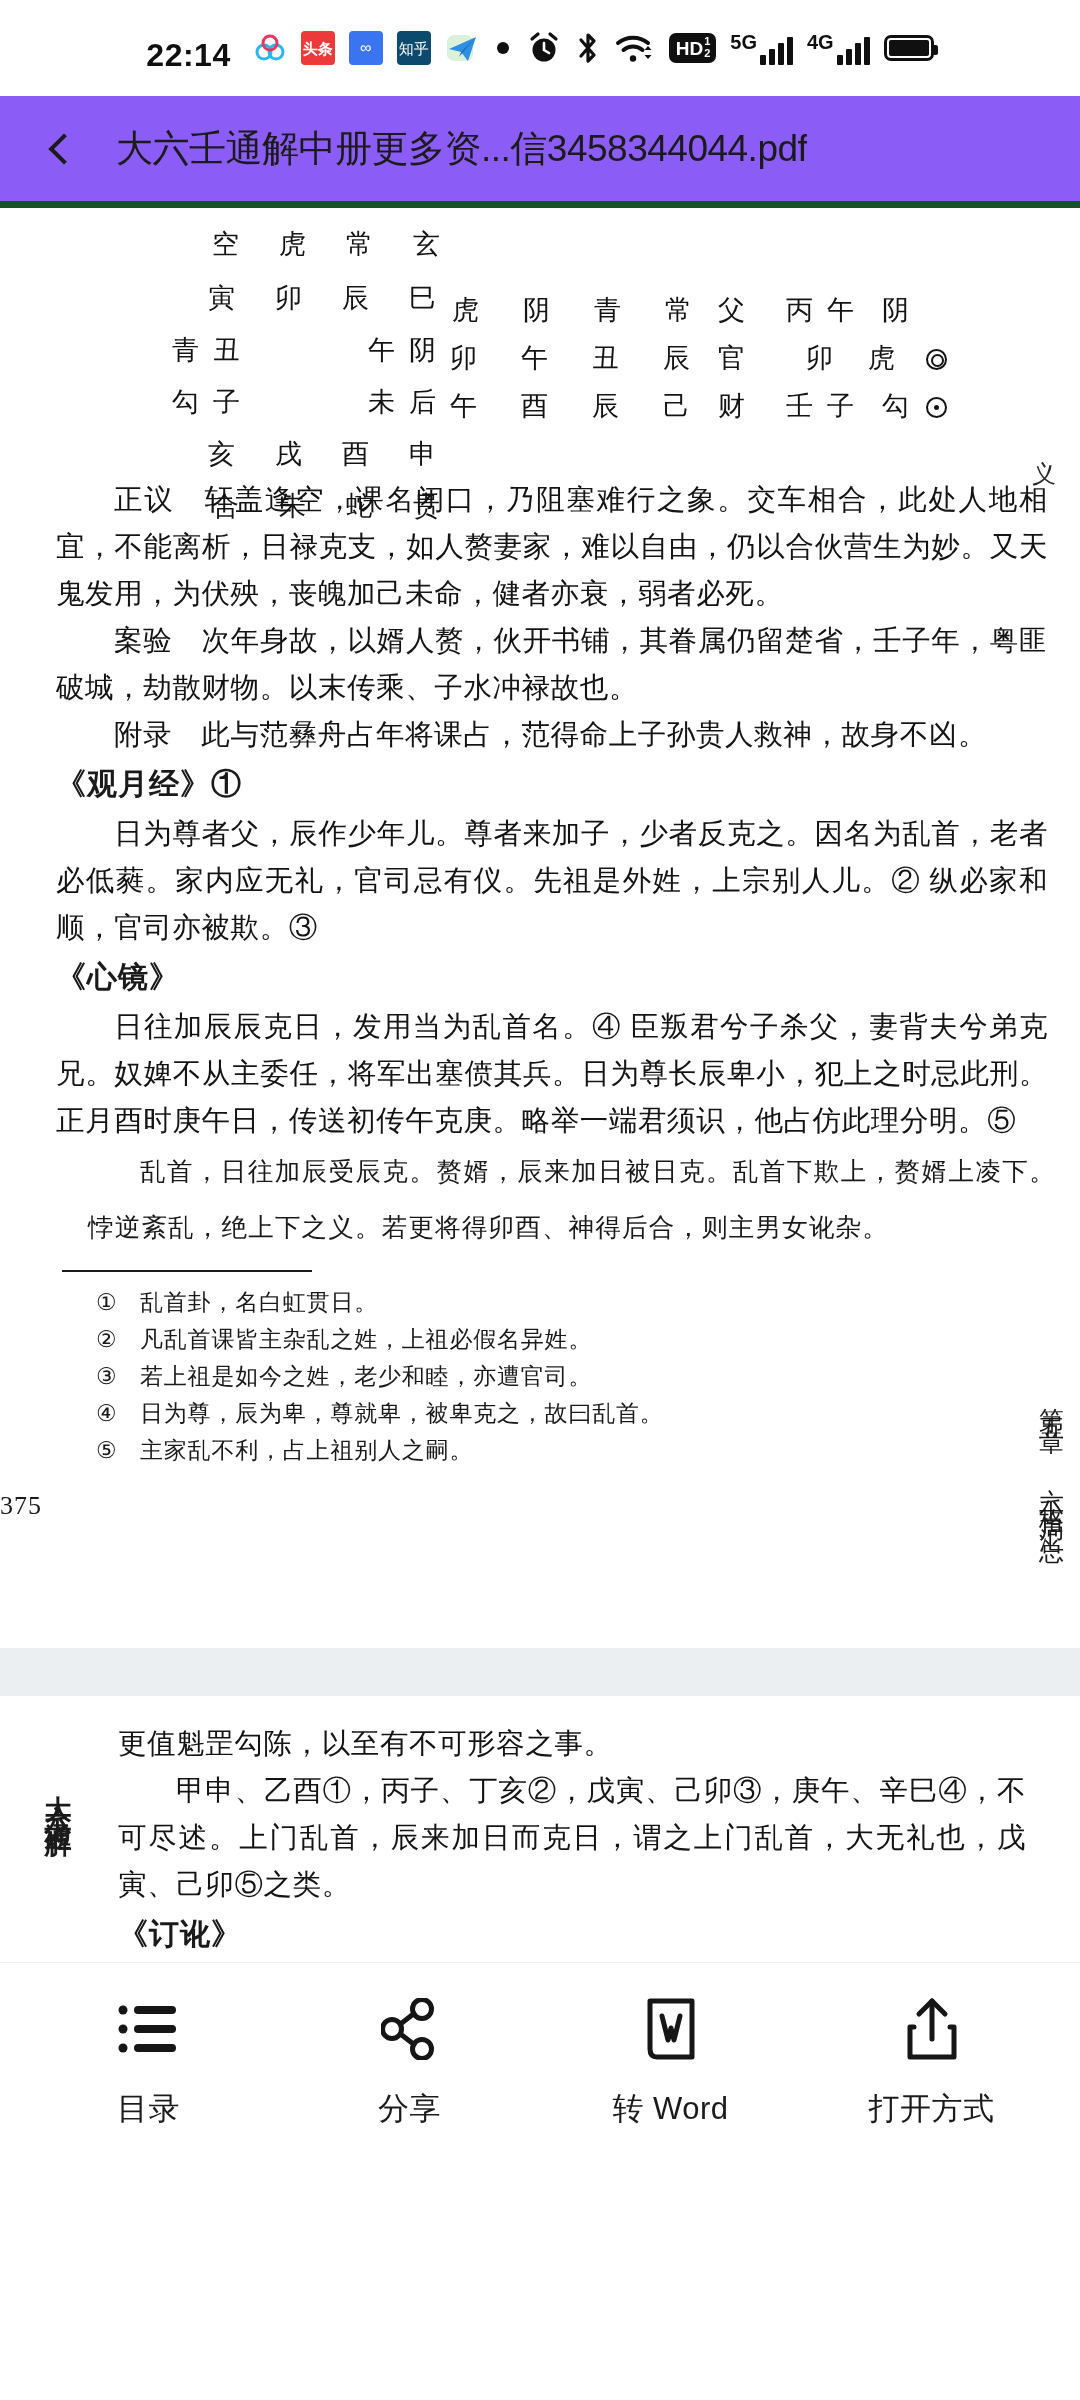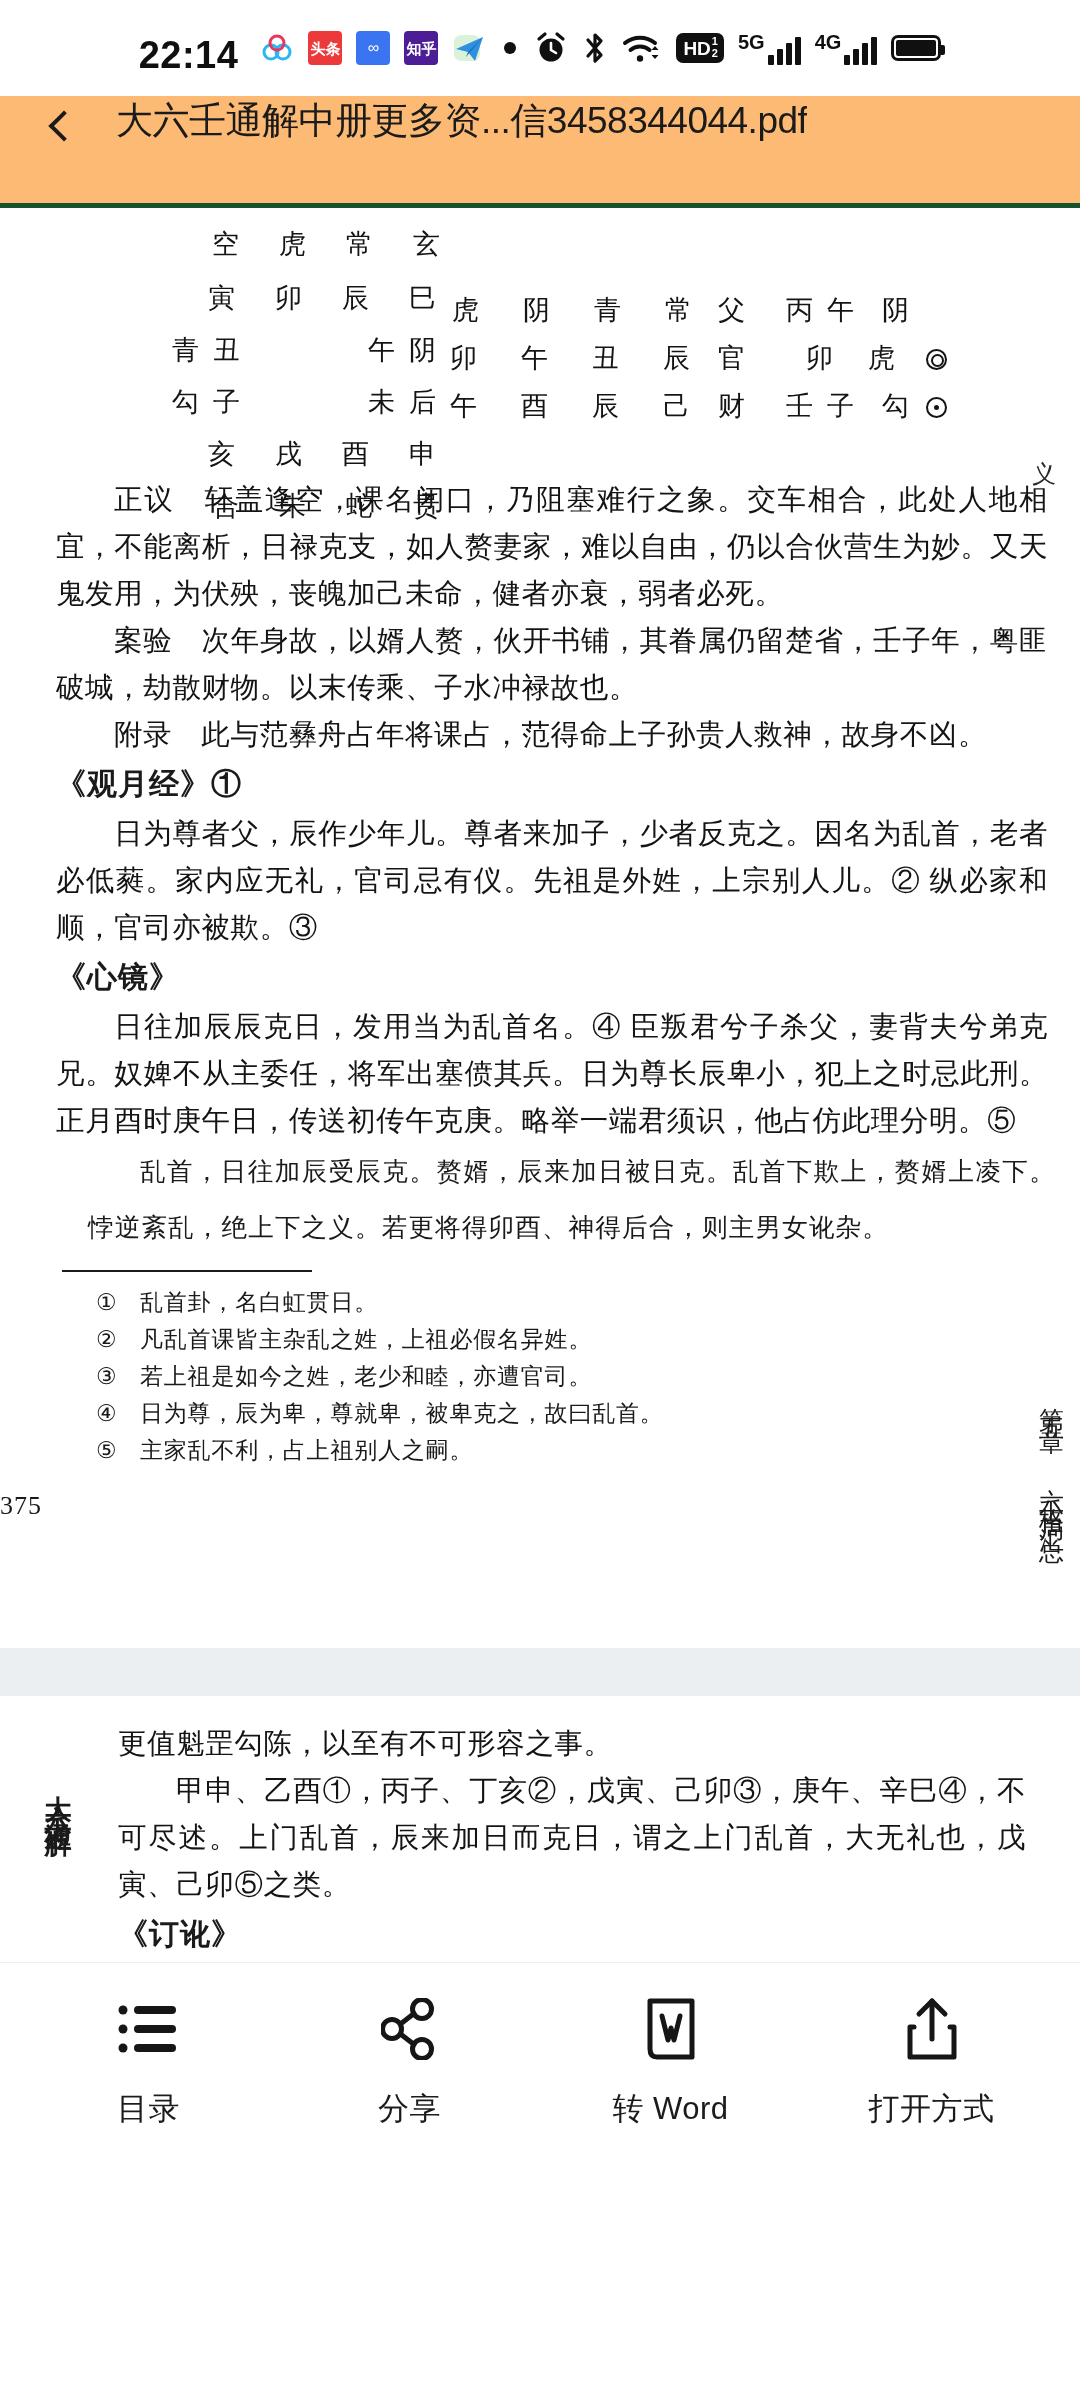--- a/index.html
+++ b/index.html
@@ -14,41 +14,41 @@
   .status-bar {
     height: 96px;
     display: flex;
     align-items: center;
     justify-content: center;
     gap: 14px;
     background: #ffffff;
     padding: 0 30px;
   }
   .status-time {
-    font-size: 38px;
+    font-size: 32px;
     font-weight: 600;
     color: #101010;
     letter-spacing: 0.5px;
     margin-right: 8px;
     margin-top: 14px;
   }
   .app-icon {
     width: 34px; height: 34px;
     border-radius: 4px;
     display: inline-flex;
     align-items: center;
     justify-content: center;
     font-size: 16px;
     color: #fff;
     overflow: hidden;
     flex: none;
   }
   .app-icon.plain { background: transparent; }
   .ic-toutiao { background: #ec3a3a; font-size: 15px; font-weight: 700; line-height: 1; }
-  .ic-zhihu   { background: #4c1d95; font-size: 15px; font-weight: 700; line-height: 1; }
+  .ic-zhihu   { background: #0c4a6e; font-size: 15px; font-weight: 400; line-height: 1; }
   .ic-hao     { background: #3b74f0; }
   .sys-icon { flex: none; display: inline-flex; align-items: center; }
   .dot-sep {
     width: 12px; height: 12px; border-radius: 50%;
     background: #101010; flex: none; margin: 0 4px;
   }
   .hd-badge {
     background: #101010; color: #fff;
     border-radius: 7px;
     font-size: 19px; font-weight: 700;
@@ -77,23 +77,24 @@
   .battery::after {
     content: ""; position: absolute; right: -7px; top: 7px;
     width: 4px; height: 10px; background: #101010; border-radius: 0 2px 2px 0;
   }
   .battery .fill { background: #101010; height: 100%; width: 100%; border-radius: 2px; }
 
   
   .title-bar {
     height: 112px;
     display: flex;
+    align-items: center;
     padding: 0 34px;
-    background: #fdba74;
-    border-bottom: 5px solid #14532d;
+    background: #8b5cf6;
+    border-bottom: 7px solid #14532d;
   }
   .back-btn {
     width: 60px; height: 60px;
     display: flex; align-items: center; justify-content: center;
     flex: none;
     cursor: pointer;
   }
   .back-chev {
     width: 22px; height: 22px;
     border-left: 4px solid #1b1b1b;

